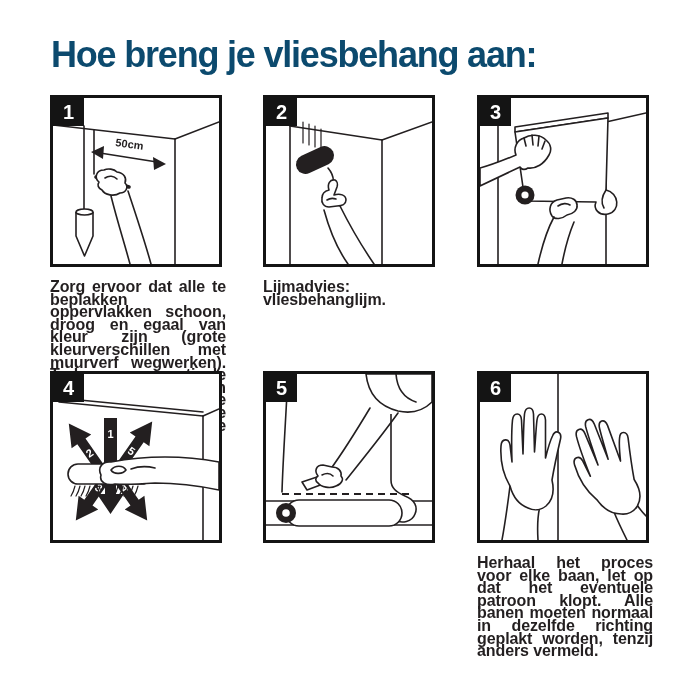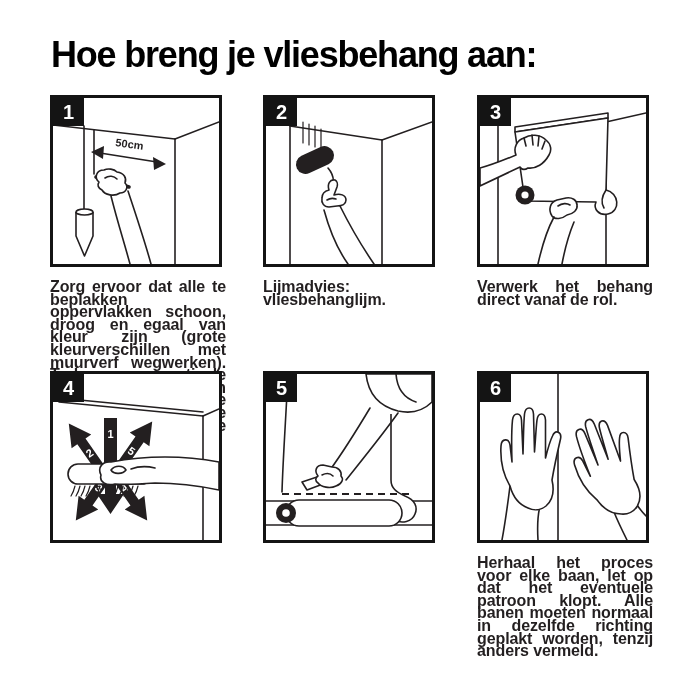--- a/index.html
+++ b/index.html
@@ -6,21 +6,21 @@
   html,body { width:700px; height:700px; }
   body {
     background:#ffffff;
     font-family:"Liberation Sans", sans-serif;
     position:relative;
     overflow:hidden;
     color:#231f20;
   }
   .title {
     position:absolute; left:51px; top:34px;
-    font-size:36px; font-weight:700; letter-spacing:-1.2px; color:#000000;
+    font-size:36px; font-weight:700; letter-spacing:-1.2px; color:#0c4a6e;
     white-space:nowrap;
   }
   .cell { position:absolute; width:176px; }
   .cell-1 { left:50px;  top:95px;  }
   .cell-2 { left:263px; top:95px;  }
   .cell-3 { left:477px; top:95px;  }
   .cell-4 { left:50px;  top:371px; }
   .cell-5 { left:263px; top:371px; }
   .cell-6 { left:477px; top:371px; }
   .panel {
@@ -142,23 +142,20 @@
       </g>
       <g>
         <path class="lnf" d="M72 118 C68 112 70 104 77 102 L86 100 C92 99 97 102 97 107 C98 112 93 116 87 117 C82 121 75 122 72 118 Z"></path>
         <path class="ln" d="M78 108 C82 105 87 105 90 107"></path>
         <path class="ln" d="M58 166 C62 148 67 132 74 119"></path>
         <path class="ln" d="M82 166 C85 150 89 136 94 124"></path>
       </g>
     </svg>
     <div class="badge">3</div>
   </div>
-  <div class="caption">
-    <p>Verwerk het behang direct vanaf de rol.</p>
-  </div>
 </div>
 
 <div class="cell cell-4">
   <div class="panel">
     <svg viewBox="0 0 166 166">
       <g>
         <path class="ln" d="M6 28 L150 42"></path>
         <path class="ln" d="M6 24 L150 38"></path>
         <path class="ln" d="M150 42 L166 35"></path>
         <path class="ln" d="M150 42 L150 166"></path>

